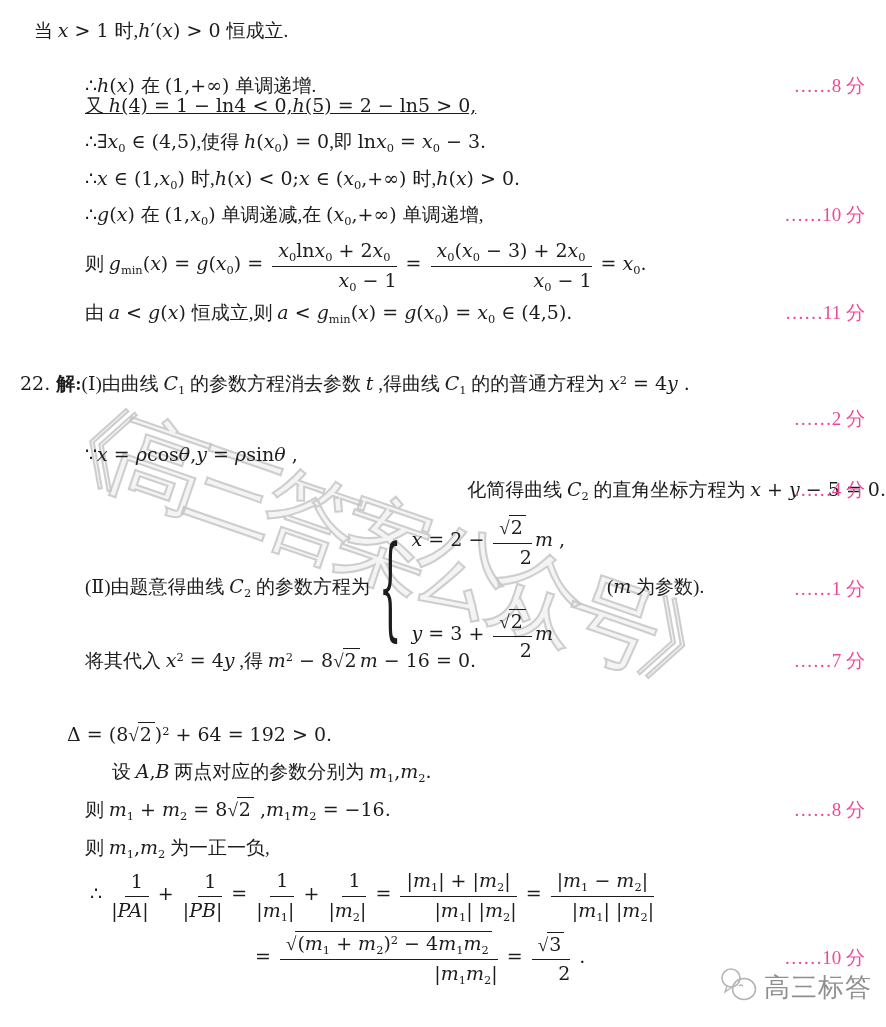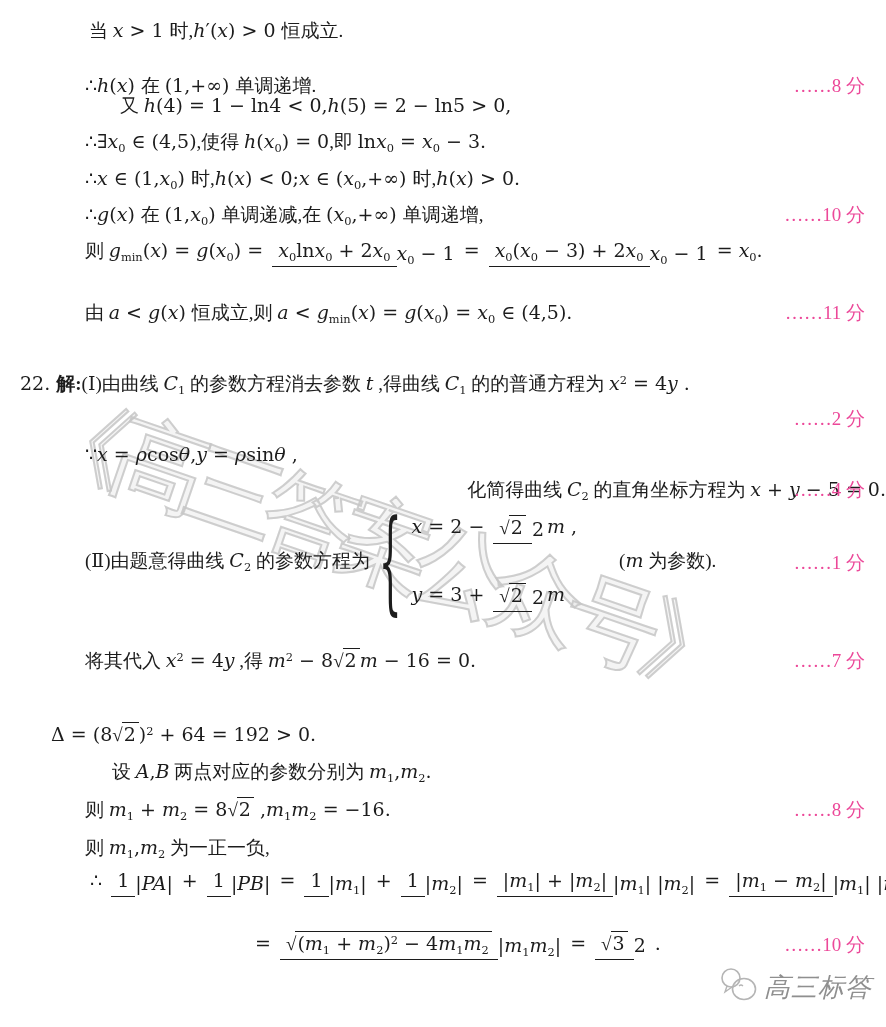--- a/index.html
+++ b/index.html
@@ -9,65 +9,65 @@
   .content{display:block;white-space:pre;}
   .zh{font-family:"Liberation Serif","DejaVu Serif",serif;}
   .bold{font-weight:700;}
   .mi{font-family:"DejaVu Serif","Liberation Serif",serif;font-style:italic;}
   .mr{font-family:"DejaVu Serif","Liberation Serif",serif;}
   sub.ms,sup.ms{font-family:"DejaVu Serif",serif;font-size:0.60em;font-style:normal;line-height:1;}
   sub.ms{vertical-align:-0.35em;}
   sup.ms{vertical-align:0.5em;}
   .score{position:absolute;right:21px;top:50%;transform:translateY(-50%);
          font-family:"Liberation Serif","DejaVu Serif",serif;font-size:19px;color:#ec4899;white-space:pre;}
-  .frac{display:inline-flex;flex-direction:row;align-items:center;vertical-align:middle;
+  .frac{display:inline-flex;flex-direction:column;align-items:flex-end;vertical-align:middle;
         margin:0 3px;line-height:1.2;text-align:center;}
   .frac .num{border-bottom:1.5px solid #1c1c1c;padding:1px 6px 3px;white-space:pre;}
   .frac .den{padding-top:2px;white-space:pre;}
   .sqrt{white-space:pre;}
   .sqrt .rad{letter-spacing:-1px;}
   .sqrt .arg{border-top:1.5px solid #1c1c1c;padding:1px 3px 0 2px;display:inline-block;line-height:1.15;white-space:pre;}
   .cases{display:inline-flex;align-items:center;vertical-align:middle;margin:0 42px 0 4px;}
   .cases .brace{display:inline-block;font-family:"DejaVu Serif",serif;font-size:36px;
         transform:scale(1,3.1);transform-origin:center;margin-right:10px;color:#1c1c1c;line-height:1;}
   .cases .rows{display:inline-flex;flex-direction:column;gap:38px;}
   .cases .row{white-space:pre;}
   .watermark{position:absolute;left:60px;top:366px;white-space:nowrap;z-index:1;
         font-family:"Liberation Serif","DejaVu Serif",serif;font-size:94px;letter-spacing:-14px;
         color:rgba(219,219,219,0.30);-webkit-text-stroke:2px rgba(198,198,198,0.85);
         transform:rotate(19deg);transform-origin:0 0;pointer-events:none;}
-  .brand{position:absolute;right:14px;top:966px;display:flex;align-items:center;gap:3px;z-index:2;font-style:italic;}
+  .brand{position:absolute;right:14px;top:966px;display:flex;align-items:center;gap:3px;z-index:2;}
   .brand-text{font-family:"Liberation Serif","DejaVu Serif",serif;font-size:26px;color:#8f8f8f;letter-spacing:1px;}
   .brand-icon{display:inline-block;}
 </style>
 </head>
 <body>
 
 <div class="page" id="solution-page">
   <div class="watermark">《高三答案公众号》</div>
   <div class="brand">
     <span class="brand-icon">
       <svg width="42" height="38" viewBox="0 0 42 38">
         <circle cx="12" cy="12" r="9" fill="none" stroke="#b5b5b5" stroke-width="1.6"></circle>
         <path d="M8 20 L6 26 L13 21" fill="none" stroke="#b5b5b5" stroke-width="1.4"></path>
         <ellipse cx="25" cy="23" rx="11.5" ry="10.5" fill="none" stroke="#b5b5b5" stroke-width="1.6"></ellipse>
         <path d="M20 20 q2 -2 4 0" fill="none" stroke="#b5b5b5" stroke-width="1.2"></path>
       </svg>
     </span>
     <span class="brand-text">高三标答</span>
   </div>
 <div class="line" style="top: 18px;">
-      <span class="content" style="padding-left: 89px;"><span class="zh">当 </span><span class="mi">x</span><span class="mr"> &gt; 1 </span><span class="zh">时,</span><span class="mi">h</span><span class="mr">′(</span><span class="mi">x</span><span class="mr">) &gt; 0 </span><span class="zh">恒成立.</span></span>
+      <span class="content" style="padding-left: 34px;"><span class="zh">当 </span><span class="mi">x</span><span class="mr"> &gt; 1 </span><span class="zh">时,</span><span class="mi">h</span><span class="mr">′(</span><span class="mi">x</span><span class="mr">) &gt; 0 </span><span class="zh">恒成立.</span></span>
     </div>
     <div class="line" style="top: 73px;">
       <span class="content" style="padding-left: 85px;"><span class="mr">∴</span><span class="mi">h</span><span class="mr">(</span><span class="mi">x</span><span class="mr">) </span><span class="zh">在 </span><span class="mr">(1,+∞) </span><span class="zh">单调递增.</span></span>
       <span class="score">……8 分</span>
     </div>
     <div class="line" style="top: 93px;">
-      <span class="content" style="padding-left: 120px;"><span class="zh">又 </span><span class="mi">h</span><span class="mr">(4) = 1 − ln4 &lt; 0,</span><span class="mi">h</span><span class="mr">(5) = 2 − ln5 &gt; 0,</span></span>
+      <span class="content" style="padding-left: 85px; text-decoration: underline;"><span class="zh">又 </span><span class="mi">h</span><span class="mr">(4) = 1 − ln4 &lt; 0,</span><span class="mi">h</span><span class="mr">(5) = 2 − ln5 &gt; 0,</span></span>
     </div>
     <div class="line" style="top: 129px;">
       <span class="content" style="padding-left: 85px;"><span class="mr">∴∃</span><span class="mi">x</span><sub class="ms">0</sub><span class="mr"> ∈ (4,5)</span><span class="zh">,使得 </span><span class="mi">h</span><span class="mr">(</span><span class="mi">x</span><sub class="ms">0</sub><span class="mr">) = 0</span><span class="zh">,即 </span><span class="mr">ln</span><span class="mi">x</span><sub class="ms">0</sub><span class="mr"> = </span><span class="mi">x</span><sub class="ms">0</sub><span class="mr"> − 3.</span></span>
     </div>
     <div class="line" style="top: 166px;">
       <span class="content" style="padding-left: 85px;"><span class="mr">∴</span><span class="mi">x</span><span class="mr"> ∈ (1,</span><span class="mi">x</span><sub class="ms">0</sub><span class="mr">) </span><span class="zh">时,</span><span class="mi">h</span><span class="mr">(</span><span class="mi">x</span><span class="mr">) &lt; 0;</span><span class="mi">x</span><span class="mr"> ∈ (</span><span class="mi">x</span><sub class="ms">0</sub><span class="mr">,+∞) </span><span class="zh">时,</span><span class="mi">h</span><span class="mr">(</span><span class="mi">x</span><span class="mr">) &gt; 0.</span></span>
     </div>
     <div class="line" style="top: 202px;">
       <span class="content" style="padding-left: 85px;"><span class="mr">∴</span><span class="mi">g</span><span class="mr">(</span><span class="mi">x</span><span class="mr">) </span><span class="zh">在 </span><span class="mr">(1,</span><span class="mi">x</span><sub class="ms">0</sub><span class="mr">) </span><span class="zh">单调递减,在 </span><span class="mr">(</span><span class="mi">x</span><sub class="ms">0</sub><span class="mr">,+∞) </span><span class="zh">单调递增,</span></span>
       <span class="score">……10 分</span>
@@ -95,21 +95,21 @@
     </div>
     <div class="line" style="top: 514px;">
       <span class="content" style="padding-left: 85px;"><span class="zh">(Ⅱ)由题意得曲线 </span><span class="mi">C</span><sub class="ms">2</sub><span class="zh"> 的参数方程为 </span><span class="cases"><span class="brace">{</span><span class="rows"><span class="row"><span class="mi">x</span><span class="mr"> = 2 − </span><span class="frac"><span class="num"><span class="sqrt"><span class="rad">√</span><span class="arg"><span class="mr">2</span></span></span></span><span class="den"><span class="mr">2</span></span></span><span class="mi">m</span><span class="mr"> ,</span></span><span class="row"><span class="mi">y</span><span class="mr"> = 3 + </span><span class="frac"><span class="num"><span class="sqrt"><span class="rad">√</span><span class="arg"><span class="mr">2</span></span></span></span><span class="den"><span class="mr">2</span></span></span><span class="mi">m</span></span></span></span><span class="zh">(</span><span class="mi">m</span><span class="zh"> 为参数).</span></span>
       <span class="score">……1 分</span>
     </div>
     <div class="line" style="top: 648px;">
       <span class="content" style="padding-left: 85px;"><span class="zh">将其代入 </span><span class="mi">x</span><sup class="ms">2</sup><span class="mr"> = 4</span><span class="mi">y</span><span class="zh"> ,得 </span><span class="mi">m</span><sup class="ms">2</sup><span class="mr"> − 8</span><span class="sqrt"><span class="rad">√</span><span class="arg"><span class="mr">2</span></span></span><span class="mi">m</span><span class="mr"> − 16 = 0.</span></span>
       <span class="score">……7 分</span>
     </div>
     <div class="line" style="top: 722px;">
-      <span class="content" style="padding-left: 51px;"><span class="mr">Δ = (8</span><span class="sqrt"><span class="rad">√</span><span class="arg"><span class="mr">2</span></span></span><span class="mr">)</span><sup class="ms">2</sup><span class="mr"> + 64 = 192 &gt; 0.</span></span>
+      <span class="content" style="padding-left: 67px;"><span class="mr">Δ = (8</span><span class="sqrt"><span class="rad">√</span><span class="arg"><span class="mr">2</span></span></span><span class="mr">)</span><sup class="ms">2</sup><span class="mr"> + 64 = 192 &gt; 0.</span></span>
     </div>
     <div class="line" style="top: 759px;">
       <span class="content" style="padding-left: 112px;"><span class="zh">设 </span><span class="mi">A</span><span class="mr">,</span><span class="mi">B</span><span class="zh"> 两点对应的参数分别为 </span><span class="mi">m</span><sub class="ms">1</sub><span class="mr">,</span><span class="mi">m</span><sub class="ms">2</sub><span class="mr">.</span></span>
     </div>
     <div class="line" style="top: 797px;">
       <span class="content" style="padding-left: 85px;"><span class="zh">则 </span><span class="mi">m</span><sub class="ms">1</sub><span class="mr"> + </span><span class="mi">m</span><sub class="ms">2</sub><span class="mr"> = 8</span><span class="sqrt"><span class="rad">√</span><span class="arg"><span class="mr">2</span></span></span><span class="mr"> ,</span><span class="mi">m</span><sub class="ms">1</sub><span class="mi">m</span><sub class="ms">2</sub><span class="mr"> = −16.</span></span>
       <span class="score">……8 分</span>
     </div>
     <div class="line" style="top: 835px;">
       <span class="content" style="padding-left: 85px;"><span class="zh">则 </span><span class="mi">m</span><sub class="ms">1</sub><span class="mr">,</span><span class="mi">m</span><sub class="ms">2</sub><span class="zh"> 为一正一负,</span></span>

